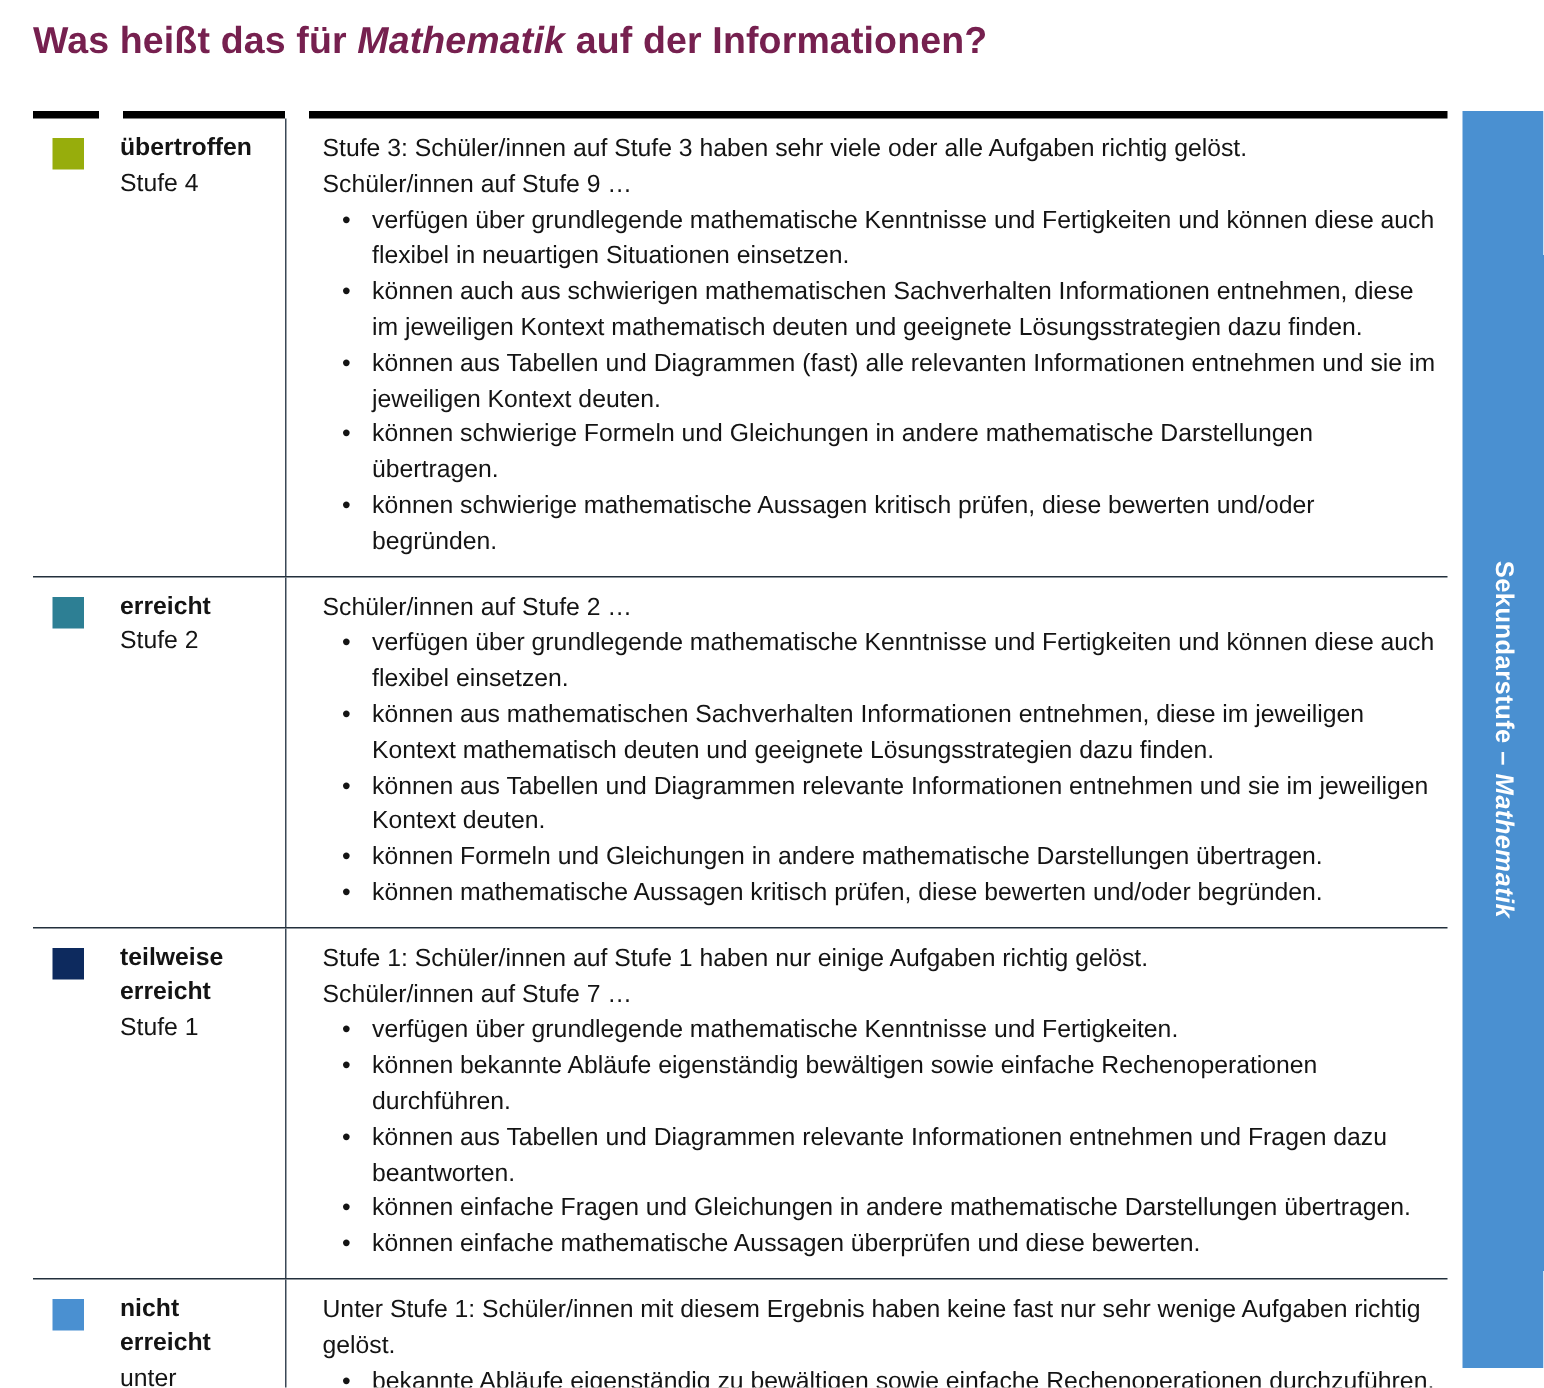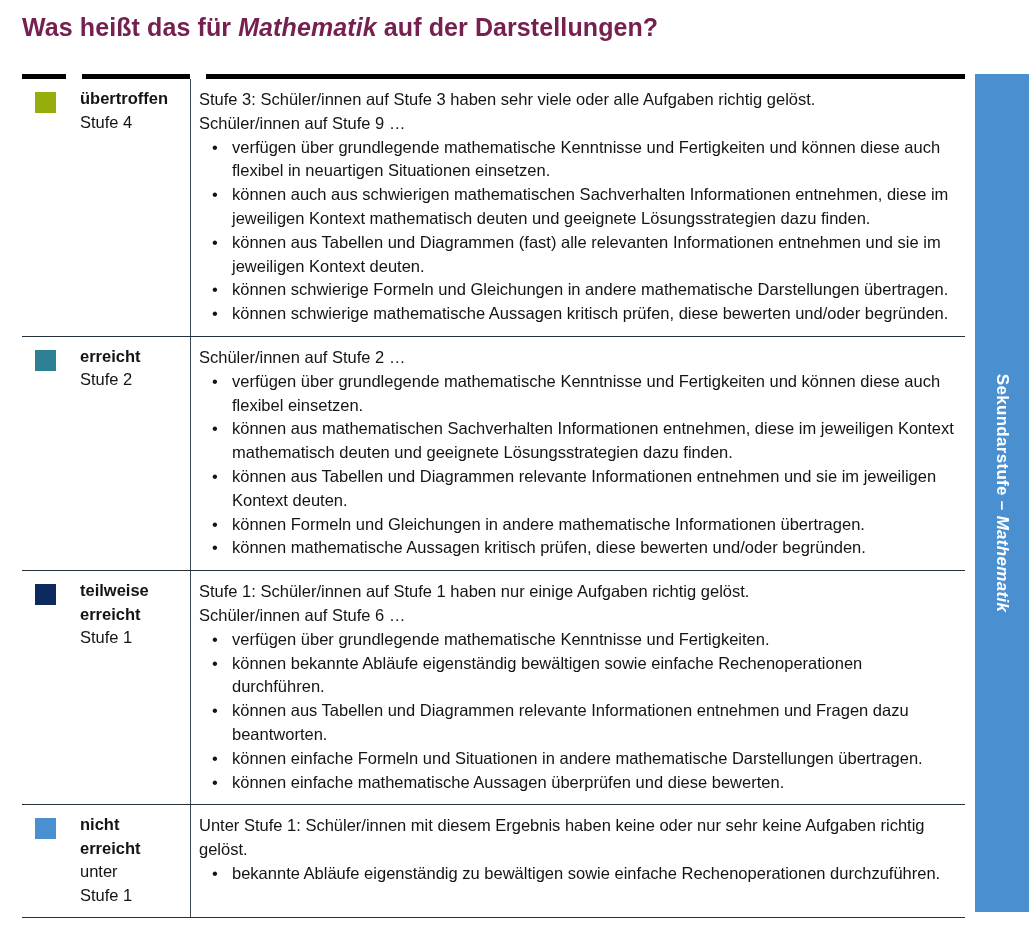--- a/index.html
+++ b/index.html
@@ -92,21 +92,21 @@
     padding: 8px 6px 10px 12px;
     font-size: 16.5px;
     line-height: 23.5px;
     color: #141414;
   }
   .col-label .strong { font-weight: bold; }
 
   .col-body {
     flex: 1 1 auto;
     box-sizing: border-box;
-    padding: 9px 6px 10px 8px;
+    padding: 9px 6px 10px 24px;
     border-left: 1.4px solid #3b4856;
     font-size: 16.5px;
     line-height: 23.8px;
     color: #141414;
   }
   .lead { margin: 0; }
   .blist {
     list-style: none;
     margin: 0;
     padding: 0;
@@ -144,21 +144,21 @@
     font-size: 17px;
     font-weight: bold;
     letter-spacing: 0.3px;
   }
   .side-tab-label .em { font-style: italic; }
 </style>
 </head>
 <body>
 
 <div class="page-title">
-  <span>Was heißt das für </span><span class="em">Mathematik</span><span> auf der Darstellungen?</span>
+  <span>Was heißt das für </span><span class="em">Mathematik</span><span> auf der Informationen?</span>
 </div>
 
 <div class="levels-table">
   <div class="top-rule">
     <span class="seg s1"></span>
     <span class="gap"></span>
     <span class="seg s2"></span>
     <span class="gap"></span>
     <span class="seg s3"></span>
   </div>
@@ -190,58 +190,58 @@
         <div class="col-label">
           <div class="strong">erreicht</div>
           <div>Stufe 2</div>
         </div>
         <div class="col-body">
           <p class="lead">Schüler/innen auf Stufe 2 …</p>
           <ul class="blist">
             <li><span class="bullet">•</span><span>verfügen über grundlegende mathematische Kenntnisse und Fertigkeiten und können diese auch flexibel einsetzen.</span></li>
             <li><span class="bullet">•</span><span>können aus mathematischen Sachverhalten Informationen entnehmen, diese im jeweiligen Kontext mathematisch deuten und geeignete Lösungsstrategien dazu finden.</span></li>
             <li><span class="bullet">•</span><span>können aus Tabellen und Diagrammen relevante Informationen entnehmen und sie im jeweiligen Kontext deuten.</span></li>
-            <li><span class="bullet">•</span><span>können Formeln und Gleichungen in andere mathematische Informationen übertragen.</span></li>
+            <li><span class="bullet">•</span><span>können Formeln und Gleichungen in andere mathematische Darstellungen übertragen.</span></li>
             <li><span class="bullet">•</span><span>können mathematische Aussagen kritisch prüfen, diese bewerten und/oder begründen.</span></li>
           </ul>
         </div>
       </div>
       <div class="level-row">
         <div class="col-swatch">
           <div class="swatch" style="background: rgb(13, 42, 94);"></div>
         </div>
         <div class="col-label">
           <div class="strong">teilweise</div>
           <div class="strong">erreicht</div>
           <div>Stufe 1</div>
         </div>
         <div class="col-body">
           <p class="lead">Stufe 1: Schüler/innen auf Stufe 1 haben nur einige Aufgaben richtig gelöst.</p>
-          <p class="lead">Schüler/innen auf Stufe 6 …</p>
+          <p class="lead">Schüler/innen auf Stufe 7 …</p>
           <ul class="blist">
             <li><span class="bullet">•</span><span>verfügen über grundlegende mathematische Kenntnisse und Fertigkeiten.</span></li>
             <li><span class="bullet">•</span><span>können bekannte Abläufe eigenständig bewältigen sowie einfache Rechenoperationen durchführen.</span></li>
             <li><span class="bullet">•</span><span>können aus Tabellen und Diagrammen relevante Informationen entnehmen und Fragen dazu beantworten.</span></li>
-            <li><span class="bullet">•</span><span>können einfache Formeln und Situationen in andere mathematische Darstellungen übertragen.</span></li>
+            <li><span class="bullet">•</span><span>können einfache Fragen und Gleichungen in andere mathematische Darstellungen übertragen.</span></li>
             <li><span class="bullet">•</span><span>können einfache mathematische Aussagen überprüfen und diese bewerten.</span></li>
           </ul>
         </div>
       </div>
       <div class="level-row">
         <div class="col-swatch">
           <div class="swatch" style="background: rgb(74, 144, 209);"></div>
         </div>
         <div class="col-label">
           <div class="strong">nicht</div>
           <div class="strong">erreicht</div>
           <div>unter</div>
           <div>Stufe 1</div>
         </div>
         <div class="col-body">
-          <p class="lead">Unter Stufe 1: Schüler/innen mit diesem Ergebnis haben keine oder nur sehr keine Aufgaben richtig gelöst.</p>
+          <p class="lead">Unter Stufe 1: Schüler/innen mit diesem Ergebnis haben keine fast nur sehr wenige Aufgaben richtig gelöst.</p>
           <ul class="blist">
             <li><span class="bullet">•</span><span>bekannte Abläufe eigenständig zu bewältigen sowie einfache Rechenoperationen durchzuführen.</span></li>
           </ul>
         </div>
       </div>
     </div>
 </div>
 
 <div class="side-tab">
   <div class="side-tab-label">

